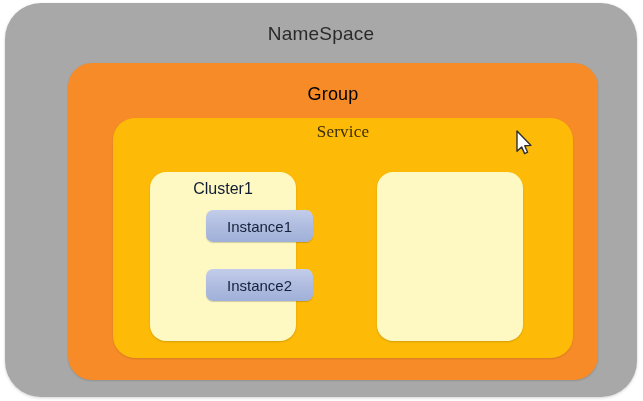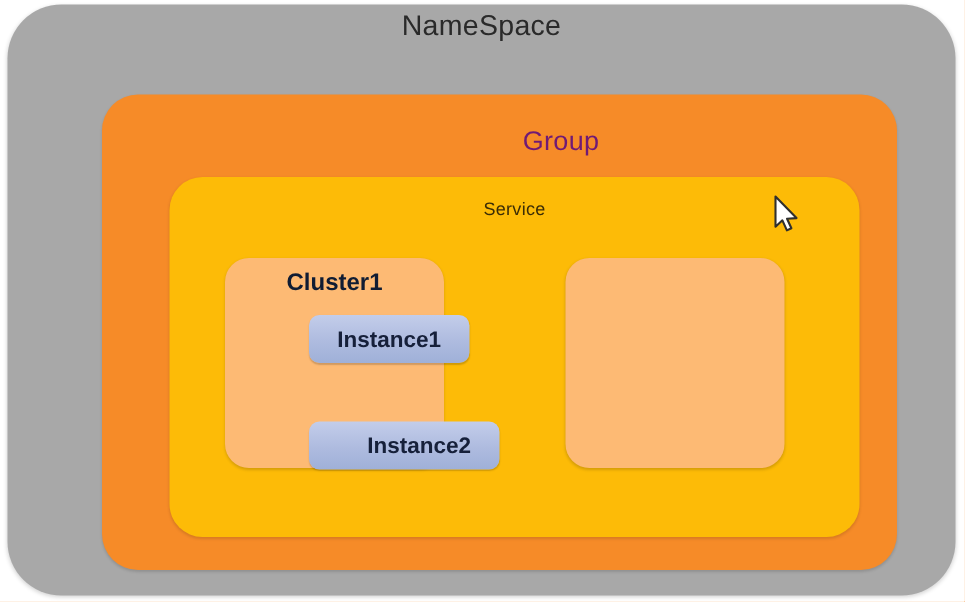--- a/index.html
+++ b/index.html
@@ -27,21 +27,21 @@
     left: 5px;
     top: 3px;
     width: 632px;
     height: 394px;
     background: #a8a8a8;
     border-radius: 36px;
     box-shadow: 0 1px 3px rgba(0,0,0,0.18);
   }
   .namespace-label {
     position: absolute;
-    top: 4px;
+    top: 20px;
     left: 0;
     width: 100%;
     text-align: center;
     font-size: 19px;
     color: #2a2a2a;
     letter-spacing: 0.2px;
   }
 
   
   .group-box {
@@ -54,57 +54,56 @@
     border-radius: 24px;
     box-shadow: 0 1px 2px rgba(0,0,0,0.14);
   }
   .group-label {
     position: absolute;
     top: 21px;
     left: 0;
     width: 100%;
     text-align: center;
     font-size: 18px;
-    color: #701a75;
+    color: #000000;
     letter-spacing: 0.2px;
-    padding-left: 41px;
   }
 
   
   .service-box {
     position: absolute;
     left: 45px;
     top: 55px;
     width: 460px;
     height: 240px;
     background: #fdbb07;
     border-radius: 22px;
     box-shadow: 0 1px 2px rgba(0,0,0,0.12);
   }
   .service-label {
     position: absolute;
-    top: 14px;
+    top: 4px;
     left: 0;
     width: 100%;
     text-align: center;
-    font-size: 12px;
+    font-size: 17px;
     color: #3b2d06;
     letter-spacing: 0.2px;
+    font-family: Liberation Serif, serif;
   }
 
   
   .cluster-box {
     position: absolute;
     top: 54px;
     width: 146px;
-    height: 140px;
-    background: #fdba74;
+    height: 169px;
+    background: #fef9c3;
     border-radius: 16px;
     box-shadow: 0 1px 2px rgba(0,0,0,0.16);
-    font-weight: bold;
   }
   .cluster-1 { left: 37px; }
   .cluster-2 { left: 264px; }
 
   .cluster-label {
     position: absolute;
     top: 8px;
     left: 0;
     width: 100%;
     text-align: center;
@@ -120,21 +119,21 @@
     height: 32px;
     border-radius: 7px;
     background: linear-gradient(180deg, #c3cdea 0%, #aebbdf 55%, #9fb0d8 100%);
     box-shadow: 0 1px 1px rgba(0,0,0,0.18);
     display: flex;
     align-items: center;
     justify-content: center;
     margin-left: 36px;
   }
   .instance-slot-0 { top: 38px; }
-  .instance-slot-1 { top: 109px; padding-left: 20px; }
+  .instance-slot-1 { top: 97px; }
 
   .instance-label {
     font-size: 15px;
     color: #16203a;
     white-space: nowrap;
   }
 
   
   .cursor {
     position: absolute;

